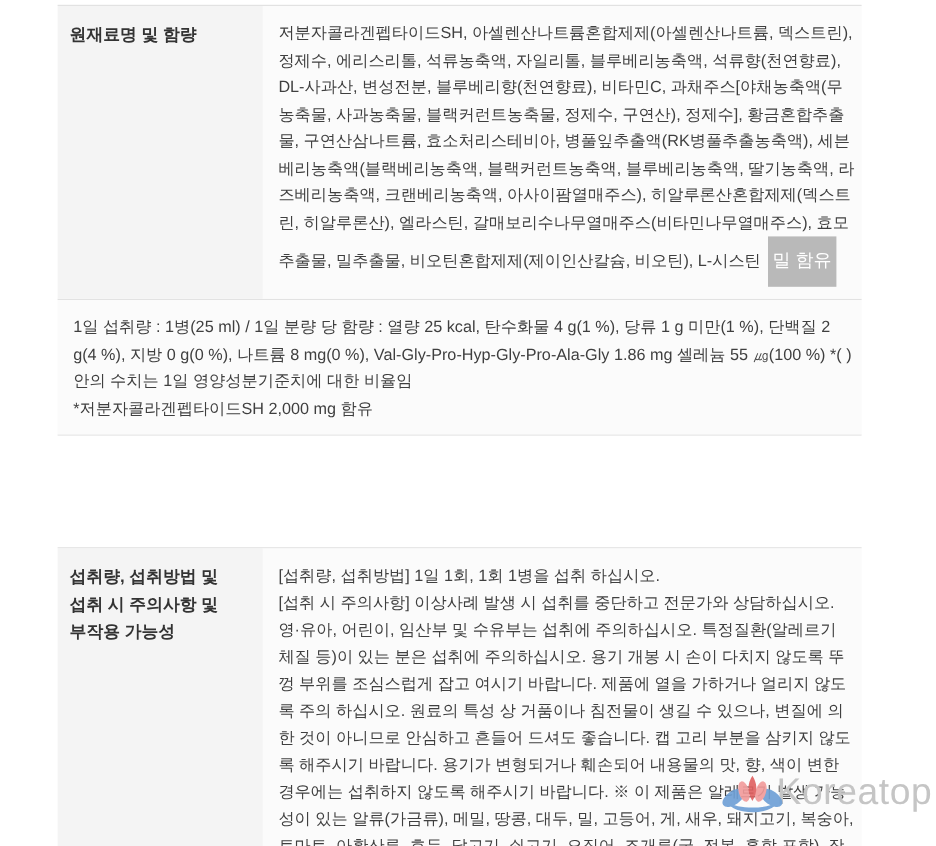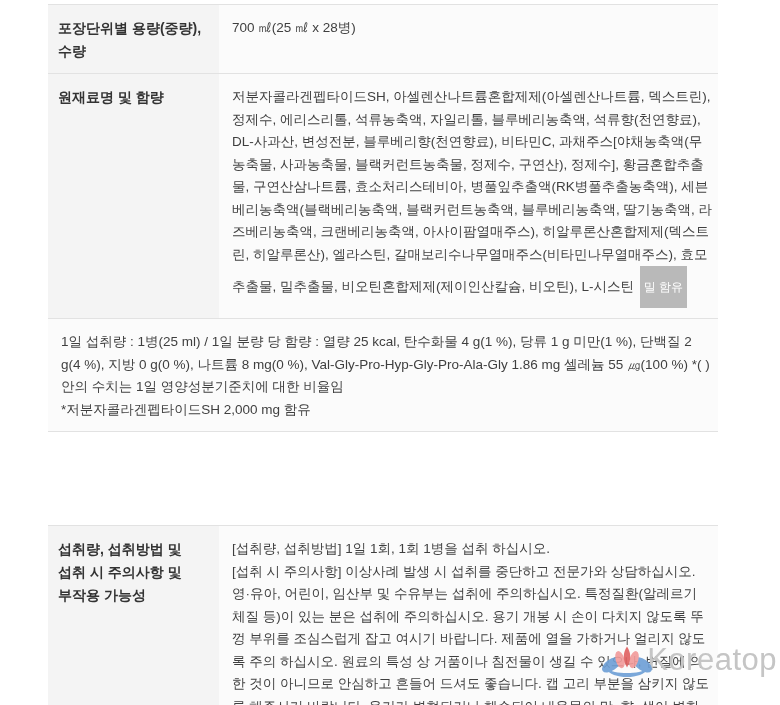--- a/index.html
+++ b/index.html
@@ -44,21 +44,21 @@
     color: #3f3f3f;
     line-height: 22.5px;
   }
   .content-text {
     white-space: pre-line;
   }
   .badge {
     display: inline-block;
     background: #b9b9b9;
     color: #ffffff;
-    font-size: 12px;
+    font-size: 15px;
     line-height: 18px;
     padding: 12px 4px;
     margin-left: 2px;
     vertical-align: baseline;
   }
   .watermark {
     position: absolute;
     right: 3px; bottom: 20px;
     display: flex;
     z-index: 5;
@@ -75,27 +75,20 @@
     color: #c5c5c5;
     letter-spacing: 0.5px;
     line-height: 34px;
   }
 </style>
 </head>
 <body>
 
 <div class="spec-table">
 
-  <div class="row row-1">
-    <div class="cell-label">포장단위별 용량(중량),
-수량</div>
-    <div class="cell-content">
-      <span class="content-text">700 ㎖(25 ㎖ x 28병)</span>
-    </div>
-  </div>
 
   <div class="row row-2">
     <div class="cell-label">원재료명 및 함량</div>
     <div class="cell-content">
       <span class="content-text">저분자콜라겐펩타이드SH, 아셀렌산나트륨혼합제제(아셀렌산나트륨, 덱스트린), 정제수, 에리스리톨, 석류농축액, 자일리톨, 블루베리농축액, 석류향(천연향료), DL-사과산, 변성전분, 블루베리향(천연향료), 비타민C, 과채주스[야채농축액(무농축물, 사과농축물, 블랙커런트농축물, 정제수, 구연산), 정제수], 황금혼합추출물, 구연산삼나트륨, 효소처리스테비아, 병풀잎추출액(RK병풀추출농축액), 세븐베리농축액(블랙베리농축액, 블랙커런트농축액, 블루베리농축액, 딸기농축액, 라즈베리농축액, 크랜베리농축액, 아사이팜열매주스), 히알루론산혼합제제(덱스트린, 히알루론산), 엘라스틴, 갈매보리수나무열매주스(비타민나무열매주스), 효모추출물, 밀추출물, 비오틴혼합제제(제이인산칼슘, 비오틴), L-시스틴</span>
       <span class="badge">밀 함유</span>
     </div>
   </div>
 
   <div class="row row-3">

